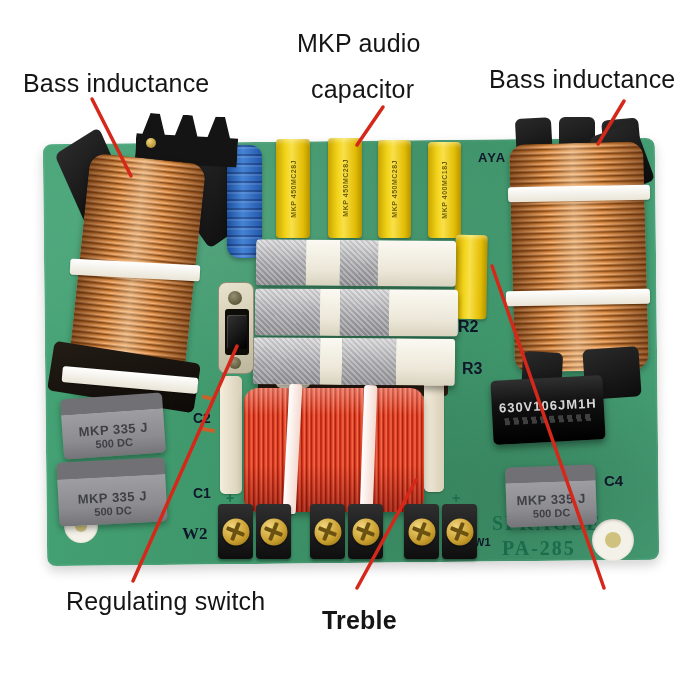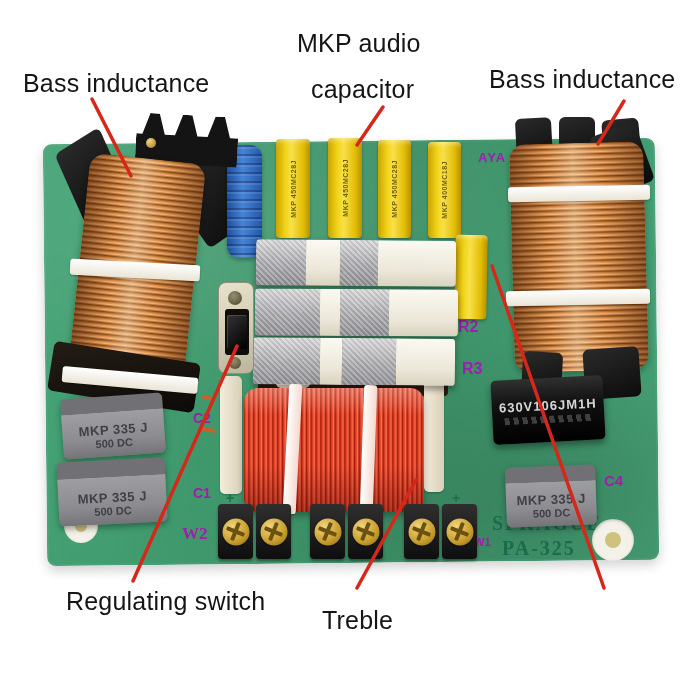--- a/index.html
+++ b/index.html
@@ -13,21 +13,21 @@
 
   
   .pcb { left:45px; top:141px; width:612px; height:422px; border-radius:9px;
     background:
       radial-gradient(120% 90% at 28% 18%, rgba(255,255,255,.10), transparent 50%),
       radial-gradient(90% 70% at 82% 85%, rgba(0,0,0,.14), transparent 55%),
       linear-gradient(100deg, #45a476, #3b8f65 55%, #47a277);
     transform:rotate(-.6deg);
     box-shadow:0 5px 12px rgba(0,0,0,.18), inset 0 0 0 2px rgba(255,255,255,.05);
     z-index:1; }
-  .silk { position:absolute; color:#a21caf; font-weight:bold; z-index:6; }
+  .silk { position:absolute; color:#0f172a; font-weight:bold; z-index:6; }
   .brand { font-family:"Liberation Serif", serif; color:#1d6b4d; letter-spacing:2px; }
 
   
   .coil-copper {
     background:
       linear-gradient(to right, rgba(66,24,0,.55), rgba(255,200,140,0) 28%, rgba(255,238,210,.38) 47%, rgba(255,200,140,0) 68%, rgba(66,24,0,.5)),
       repeating-linear-gradient(180deg, #8a4a14 0px, #d98c45 2px, #f3b075 3.6px, #8a4a14 5.6px);
     border-radius:16px; box-shadow:0 3px 6px rgba(0,0,0,.3); }
   .band { background:linear-gradient(to bottom,#ffffff,#e9e4d6); box-shadow:0 1px 2px rgba(0,0,0,.3); border-radius:3px; z-index:12; }
   .blackpart { background:linear-gradient(160deg,#2a2a2a,#0c0c0c); border-radius:6px; }
@@ -111,21 +111,21 @@
   <div class="silk" style="left:204px;top:148px;font-size:13px;">N1</div>
   <div class="silk" style="left:478px;top:150px;font-size:13px;letter-spacing:1px;">AYA</div>
   <div class="silk" style="left:458px;top:318px;font-size:16px;">R2</div>
   <div class="silk" style="left:462px;top:360px;font-size:16px;">R3</div>
   <div class="silk" style="left:193px;top:410px;font-size:14px;">C2</div>
   <div class="silk" style="left:193px;top:466px;font-size:14px;margin-top:19px;">C1</div>
   <div class="silk" style="left:604px;top:472px;font-size:15px;">C4</div>
   <div class="silk" style="left:182px;top:524px;font-size:17px;font-family:Liberation Serif, serif;">W2</div>
   <div class="silk" style="left:474px;top:536px;font-size:11px;">W1</div>
   <div class="silk brand" style="left:492px;top:512px;font-size:20px;">SPRAGUE</div>
-  <div class="silk brand" style="left:502px;top:537px;font-size:20px;">PA-325</div>
+  <div class="silk brand" style="left:502px;top:537px;font-size:20px;">PA-285</div>
 
   <div class="tmark" style="left:226px;top:490px;">+</div>
   <div class="tmark" style="left:272px;top:490px;">-</div>
   <div class="tmark" style="left:320px;top:490px;">-</div>
   <div class="tmark" style="left:356px;top:490px;">+</div>
   <div class="tmark" style="left:412px;top:490px;">-</div>
   <div class="tmark" style="left:452px;top:490px;">+</div>
 
   <div class="abs blackpart" style="left:66px;top:138px;width:52px;height:75px;transform:rotate(-32deg) skewX(-8deg);z-index:8;"></div>
   <div class="abs blackpart" style="left:178px;top:148px;width:66px;height:90px;transform:rotate(-35deg);z-index:8;"></div>
@@ -256,15 +256,15 @@
     <line x1="237" y1="346" x2="133" y2="581" stroke="#d6281a" stroke-width="3.5" stroke-linecap="round"></line>
     <line x1="416" y1="480" x2="357" y2="588" stroke="#d6281a" stroke-width="3.5" stroke-linecap="round"></line>
     <line x1="492" y1="266" x2="604" y2="588" stroke="#d6281a" stroke-width="3.5" stroke-linecap="round"></line>
   </svg>
 
   <div class="label" style="left:23px;top:69px;">Bass inductance</div>
   <div class="label" style="left:311px;top:75px;">capacitor</div>
   <div class="label" style="left:297px;top:29px;">MKP audio</div>
   <div class="label" style="left:489px;top:65px;">Bass inductance</div>
   <div class="label" style="left:36px;top:587px;margin-left:30px;">Regulating switch</div>
-  <div class="label" style="left:322px;top:606px;">Treble</div>
+  <div class="label" style="left:322px;top:606px;font-weight:bold;">Treble</div>
 
 </div>
 
 </body></html>

